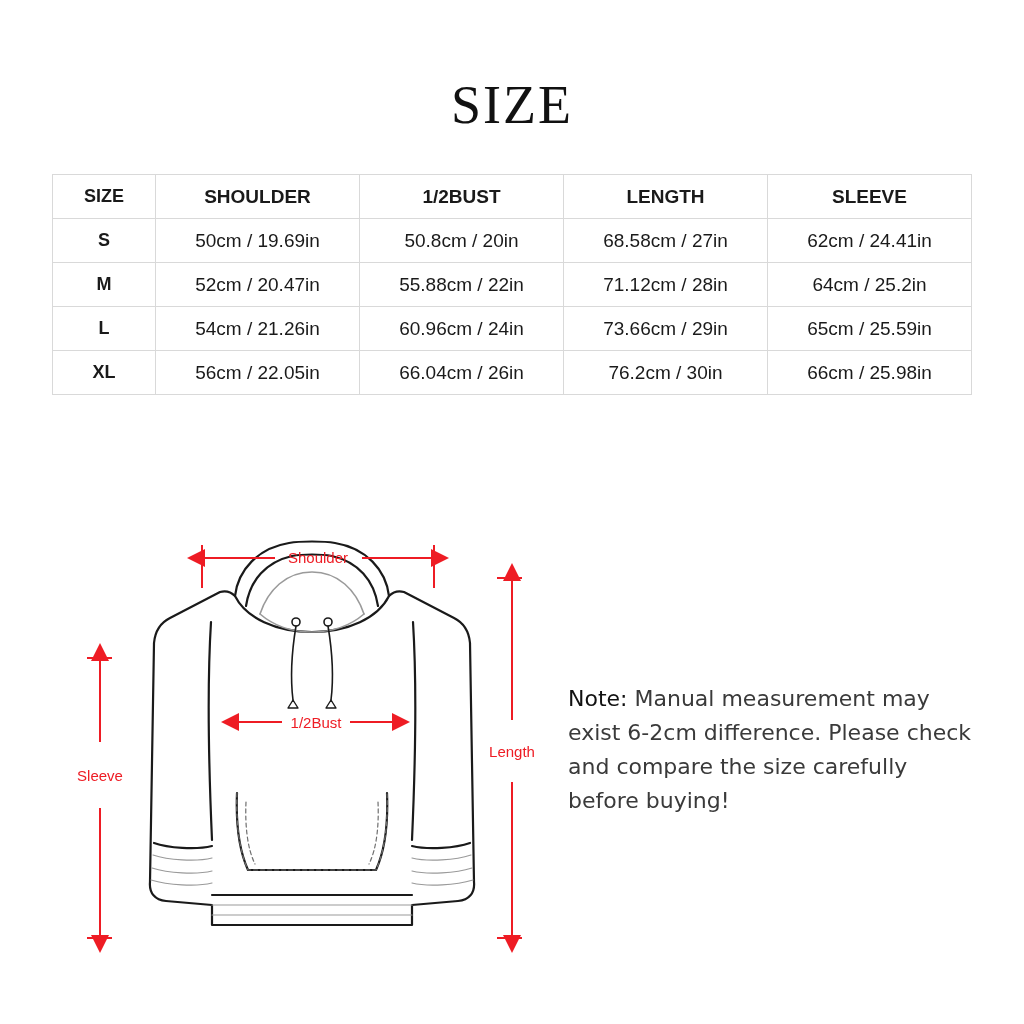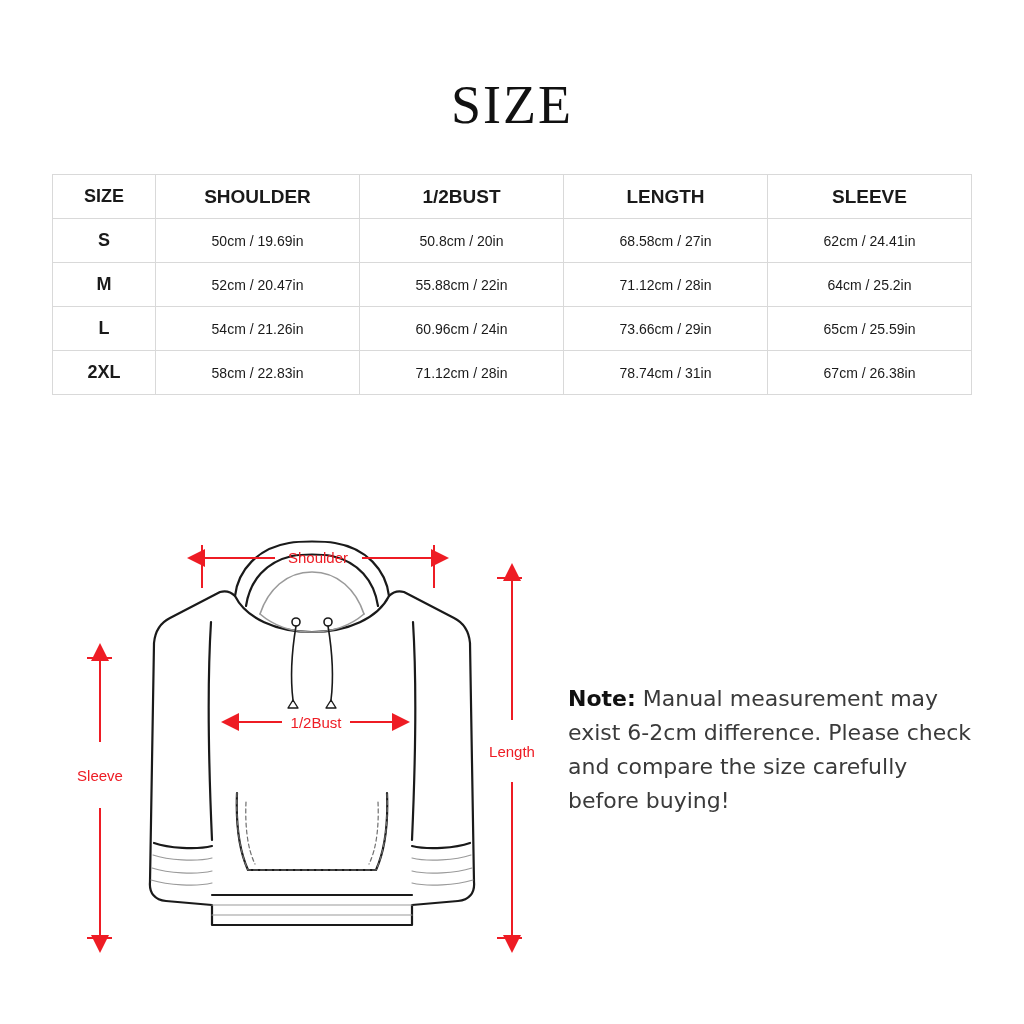--- a/index.html
+++ b/index.html
@@ -40,21 +40,21 @@
     border-collapse: collapse;
     width: 100%;
     table-layout: fixed;
   }
   table.size-table th,
   table.size-table td {
     border: 1px solid #d9d9d9;
     text-align: center;
     vertical-align: middle;
     height: 41px;
-    font-size: 14px;
+    font-size: 19px;
     color: #1a1a1a;
   }
   table.size-table th {
     font-weight: bold;
     font-size: 19px;
   }
   table.size-table th:first-child,
   table.size-table td:first-child {
     width: 100px;
     font-weight: bold;
@@ -87,21 +87,21 @@
     position: absolute;
     left: 568px;
     top: 682px;
     width: 410px;
     font-size: 22px;
     line-height: 1.55;
     color: #3a3a3a;
     font-family: "DejaVu Sans", sans-serif;
   }
   #note .note-label {
-    font-weight: bold;
+    font-weight: normal;
     color: #111;
   }
 </style>
 </head>
 <body>
 
 <h1 id="page-title">SIZE</h1>
 
 <div id="size-table-wrap">
   <table class="size-table">
@@ -130,25 +130,25 @@
         <td>64cm / 25.2in</td>
       </tr>
       <tr>
         <td class="sizecell">L</td>
         <td>54cm / 21.26in</td>
         <td>60.96cm / 24in</td>
         <td>73.66cm / 29in</td>
         <td>65cm / 25.59in</td>
       </tr>
       <tr>
-        <td class="sizecell">2XL</td>
-        <td>58cm / 22.83in</td>
-        <td>71.12cm / 28in</td>
-        <td>78.74cm / 31in</td>
-        <td>67cm / 26.38in</td>
+        <td class="sizecell">XL</td>
+        <td>56cm / 22.05in</td>
+        <td>66.04cm / 26in</td>
+        <td>76.2cm / 30in</td>
+        <td>66cm / 25.98in</td>
       </tr>
     </tbody>
   </table>
 </div>
 
 <div id="illustration">
   <svg width="500" height="470" viewBox="0 0 500 470" xmlns="http://www.w3.org/2000/svg">
     <defs>
       <marker id="arrL" markerWidth="9" markerHeight="9" refX="8" refY="4.5" orient="auto">
         <path d="M9,0 L0,4.5 L9,9 z" fill="#ee1c24"></path>

